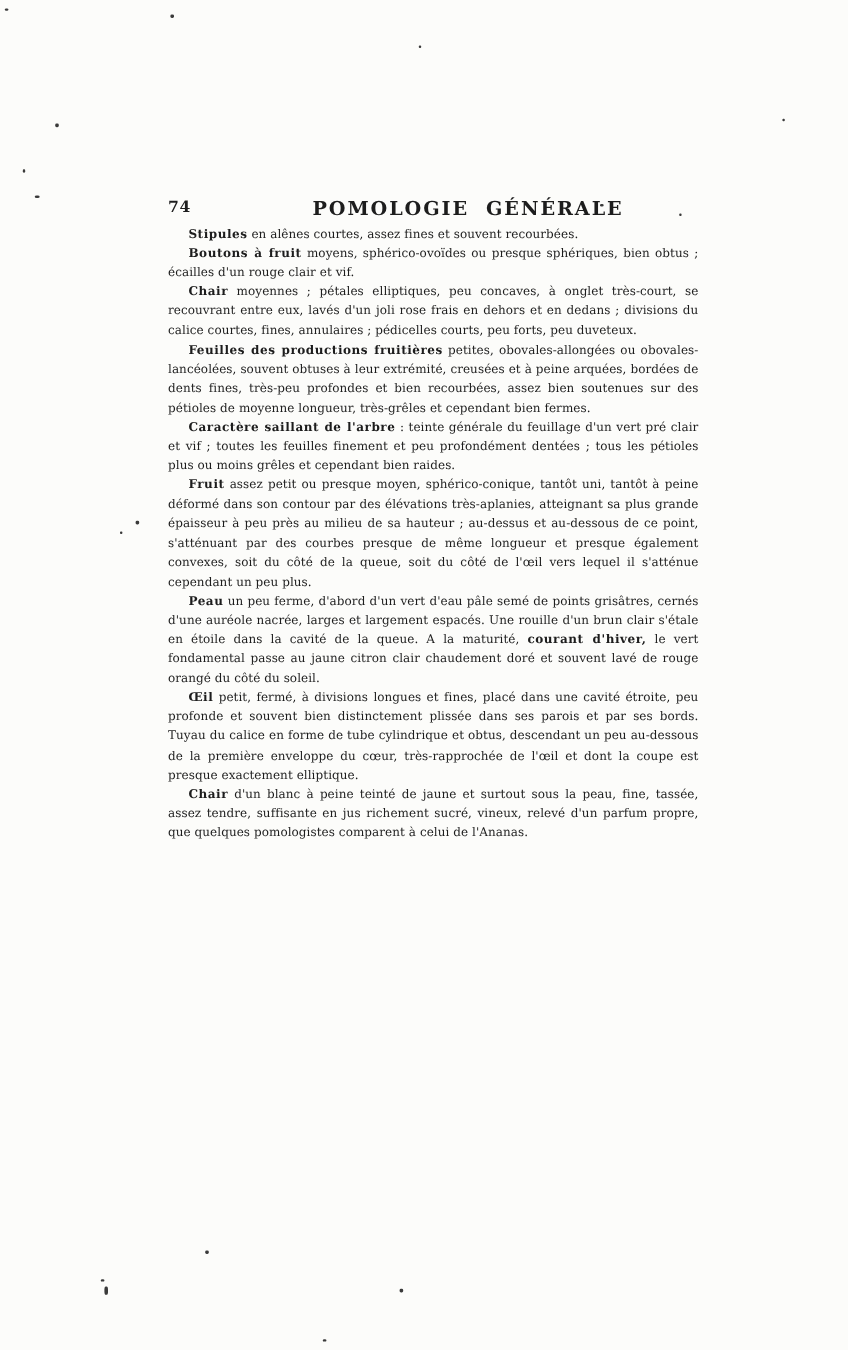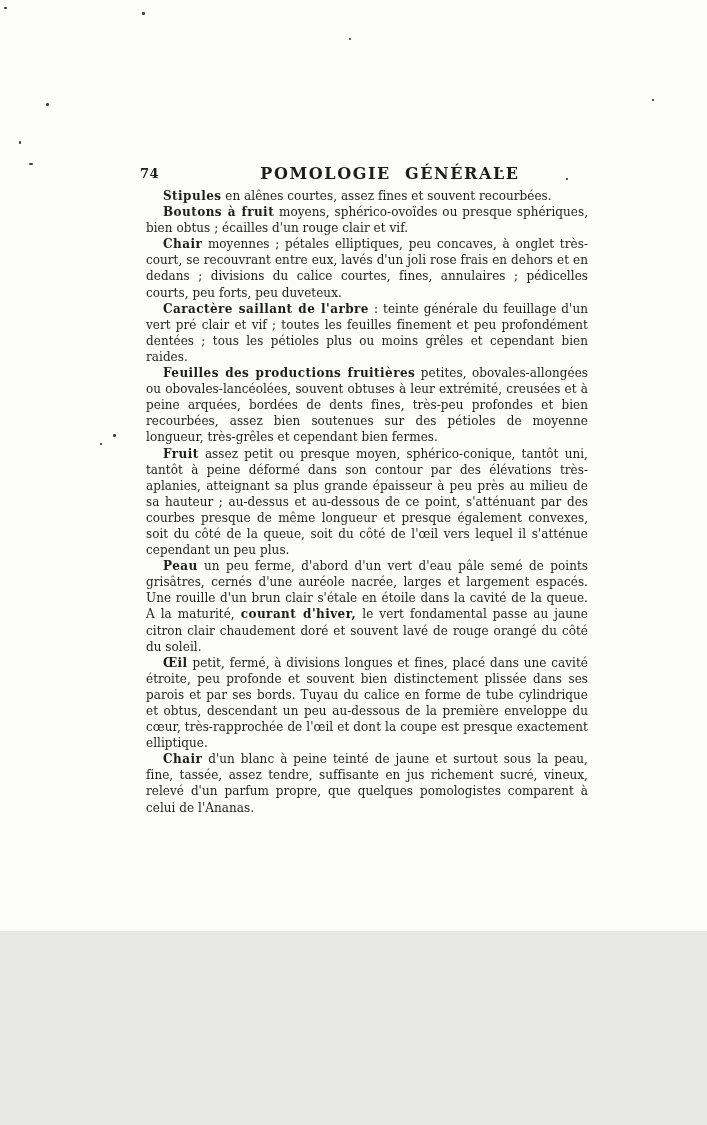--- a/index.html
+++ b/index.html
@@ -1,42 +1,41 @@
 <!DOCTYPE html>
 <html lang="fr"><head>
 <meta charset="utf-8">
 <style>
   html,body{margin:0;padding:0;background:#e8e8e6;}
   .page{
     position:relative;
-    width:707px;height:931px;
+    width:707px;height:1125px;
     background:#fcfcfa;
     overflow:hidden;
     font-family:"DejaVu Serif","Liberation Serif",serif;
     color:#1d1d1d;
   }
   
   .header{position:absolute;top:164px;left:140px;width:500px;height:20px;}
   .pagenum{
     position:absolute;left:0;top:2px;
     font-size:13px;font-weight:bold;letter-spacing:.5px;
   }
   .running-title{
     position:absolute;left:0;right:0;top:0;
     text-align:center;
     font-size:16px;font-weight:bold;
     letter-spacing:1.6px;word-spacing:7px;
   }
   
   .body-text{
     position:absolute;top:188px;left:140px;width:442px;
-    font-size:12px;line-height:16.1px;
+    font-size:10px;line-height:16.1px;
     text-align:justify;
     letter-spacing:.05px;
-    margin-left:6px;
   }
   .body-text p{margin:0;text-indent:17px;}
   .lead{font-weight:bold;letter-spacing:.45px;}
   
   .speck{position:absolute;background:#3a3a3a;border-radius:40%;}
   .s1 {left:4px;  top:7px;   width:3px;height:2px;}
   .s2 {left:142px;top:12px;  width:3px;height:3px;}
   .s3 {left:46px; top:103px; width:3px;height:3px;}
   .s4 {left:19px; top:141px; width:2px;height:3px;}
   .s5 {left:29px; top:163px; width:4px;height:2px;}
@@ -70,25 +69,25 @@
 
     <p>
       <b class="lead">Boutons à fruit</b><span> moyens, sphérico-ovoïdes ou presque sphériques, bien obtus ; écailles d'un rouge clair et vif.</span>
     </p>
 
     <p>
       <b class="lead">Chair</b><span> moyennes ; pétales elliptiques, peu concaves, à onglet très-court, se recouvrant entre eux, lavés d'un joli rose frais en dehors et en dedans ; divisions du calice courtes, fines, annulaires ; pédicelles courts, peu forts, peu duveteux.</span>
     </p>
 
     <p>
-      <b class="lead">Caractère saillant de l'arbre</b><span> : teinte générale du feuillage d'un vert pré clair et vif ; toutes les feuilles finement et peu profondément dentées ; tous les pétioles plus ou moins grêles et cependant bien raides.</span>
+      <b class="lead">Feuilles des productions fruitières</b><span> petites, obovales-allongées ou obovales-lancéolées, souvent obtuses à leur extrémité, creusées et à peine arquées, bordées de dents fines, très-peu profondes et bien recourbées, assez bien soutenues sur des pétioles de moyenne longueur, très-grêles et cependant bien fermes.</span>
     </p>
 
     <p>
-      <b class="lead">Feuilles des productions fruitières</b><span> petites, obovales-allongées ou obovales-lancéolées, souvent obtuses à leur extrémité, creusées et à peine arquées, bordées de dents fines, très-peu profondes et bien recourbées, assez bien soutenues sur des pétioles de moyenne longueur, très-grêles et cependant bien fermes.</span>
+      <b class="lead">Caractère saillant de l'arbre</b><span> : teinte générale du feuillage d'un vert pré clair et vif ; toutes les feuilles finement et peu profondément dentées ; tous les pétioles plus ou moins grêles et cependant bien raides.</span>
     </p>
 
     <p>
       <b class="lead">Fruit</b><span> assez petit ou presque moyen, sphérico-conique, tantôt uni, tantôt à peine déformé dans son contour par des élévations très-aplanies, atteignant sa plus grande épaisseur à peu près au milieu de sa hauteur ; au-dessus et au-dessous de ce point, s'atténuant par des courbes presque de même longueur et presque également convexes, soit du côté de la queue, soit du côté de l'œil vers lequel il s'atténue cependant un peu plus.</span>
     </p>
 
     <p>
       <b class="lead">Peau</b><span> un peu ferme, d'abord d'un vert d'eau pâle semé de points grisâtres, cernés d'une auréole nacrée, larges et largement espacés. Une rouille d'un brun clair s'étale en étoile dans la cavité de la queue. A la maturité, </span><b class="lead">courant d'hiver,</b><span> le vert fondamental passe au jaune citron clair chaudement doré et souvent lavé de rouge orangé du côté du soleil.</span>
     </p>
 

